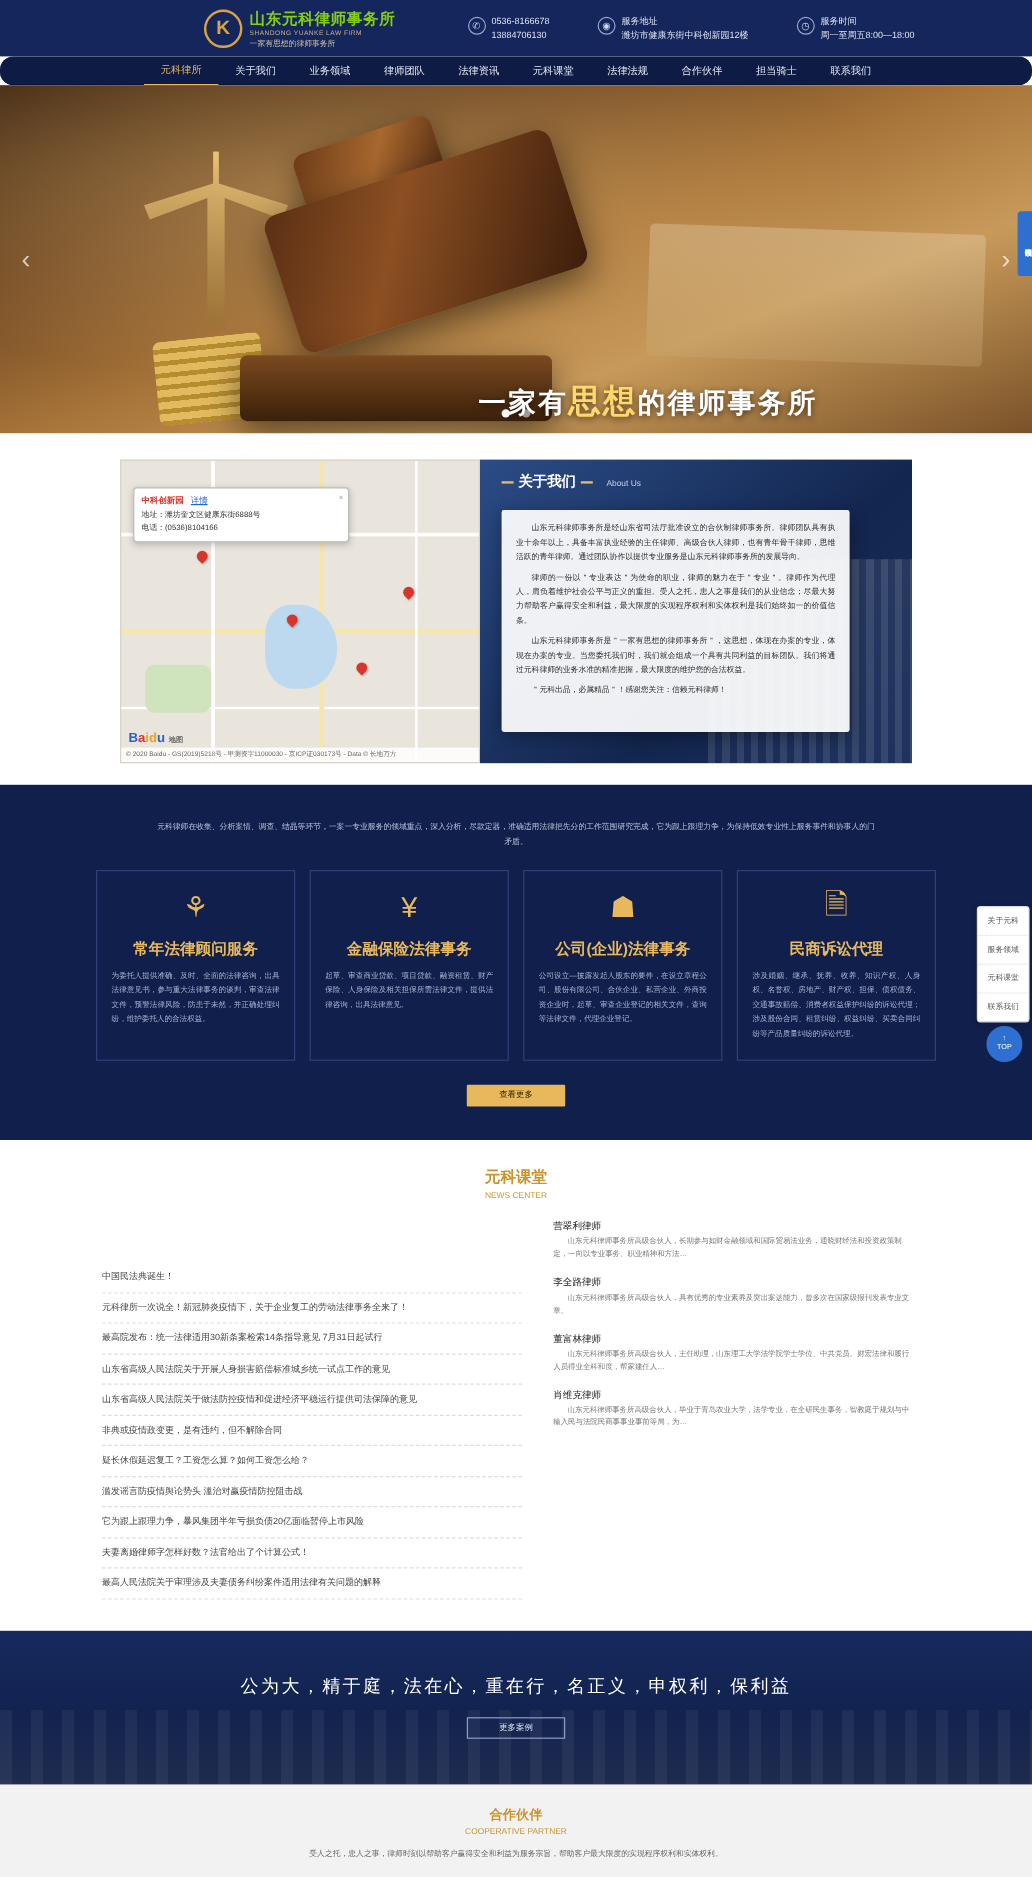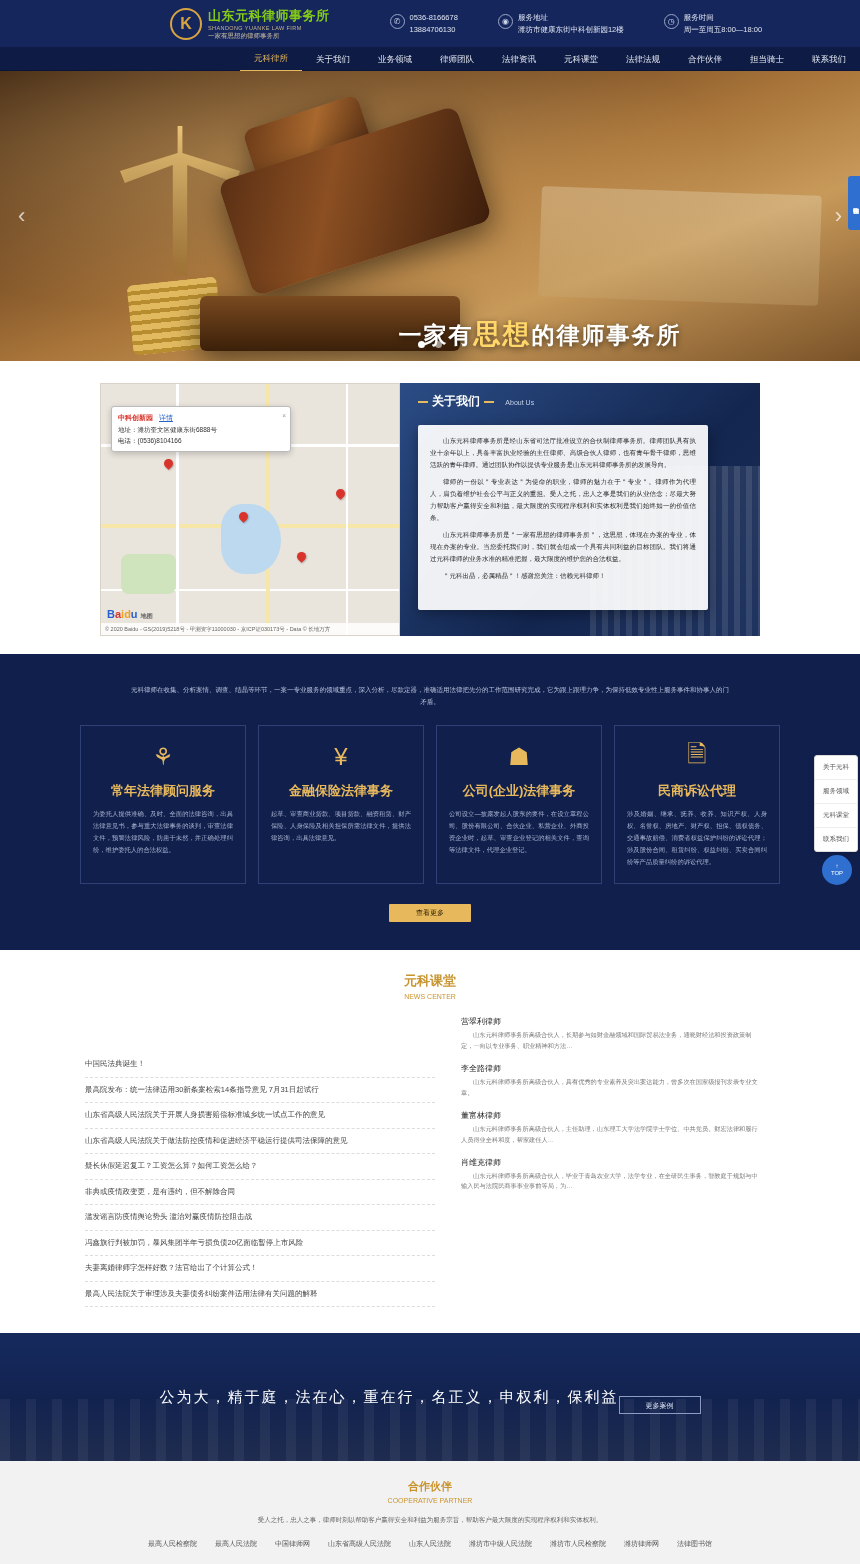--- a/index.html
+++ b/index.html
@@ -37,22 +37,23 @@
     width: 15px; height: 15px; border-radius: 50%;
     border: 1px solid #9aa6c7; margin-right: 5px; margin-top: 2px;
     display: flex; align-items: center; justify-content: center;
     font-size: 8px; color: #cdd6ea;
   }
   .ti-lines { font-size: 7.5px; line-height: 1.5; color: #dfe4f0; }
 
   
   .nav {
     height: 24px; background: #0d1b45;
-    display: flex; align-items: center; justify-content: flex-end;
+    display: flex; align-items: center; justify-content: center;
     border-bottom: 1px solid #0a1538;
+    border-radius: 11px;
   }
   .nav a {
     color: #e6e9f2; font-size: 8.5px; text-decoration: none;
     padding: 0 14px; line-height: 24px; display: inline-block;
   }
   .nav a.active { color: #e8b95c; border-bottom: 2px solid #e8b95c; }
 
   
   .hero {
     height: 290px; position: relative; overflow: hidden;
@@ -229,21 +230,21 @@
   }
   .news-right { width: 300px; }
   .lawyer { margin-bottom: 11px; }
   .lawyer .nm { font-size: 8px; color: #222; font-weight: normal; margin-bottom: 3px; }
   .lawyer .bio { font-size: 6.2px; color: #777; line-height: 1.75; text-indent: 12px; }
 
   
   .slogan {
     height: 128px; position: relative; overflow: hidden;
     background: linear-gradient(180deg,#162a5e,#0e1c42);
-    display: flex; flex-direction: row; align-items: center; justify-content: center;
+    display: flex; flex-direction: column; align-items: center; justify-content: center;
   }
   .slogan .sky {
     position: absolute; left: 0; right: 0; bottom: 0; height: 62px;
     background:
       repeating-linear-gradient(90deg, rgba(255,255,255,.05) 0 10px, transparent 10px 26px),
       linear-gradient(180deg, transparent, rgba(255,255,255,.07));
   }
   .slogan .txt { color: #fff; font-size: 15px; letter-spacing: 2px; position: relative; }
   .slogan .btn {
     margin-top: 16px; width: 82px; height: 18px; line-height: 18px; text-align: center;
@@ -431,27 +432,28 @@
     </div>
     <a href="#" class="more-btn">查看更多</a>
   </div>
 
   <div class="news">
     <div class="sec-title">元科课堂</div>
     <div class="sec-en">NEWS CENTER</div>
     <div class="news-inner">
       <ul class="news-list">
         <li>中国民法典诞生！</li>
+        <li>元科律所一次说全！新冠肺炎疫情下，关于企业复工的劳动法律事务全来了！</li>
         <li>最高院发布：统一法律适用30新条案检索14条指导意见 7月31日起试行</li>
         <li>山东省高级人民法院关于开展人身损害赔偿标准城乡统一试点工作的意见</li>
         <li>山东省高级人民法院关于做法防控疫情和促进经济平稳运行提供司法保障的意见</li>
+        <li>非典或疫情政变更，是有违约，但不解除合同</li>
         <li>疑长休假延迟复工？工资怎么算？如何工资怎么给？</li>
-        <li>非典或疫情政变更，是有违约，但不解除合同</li>
         <li>滥发谣言防疫情舆论势头 滥治对赢疫情防控阻击战</li>
-        <li>冯鑫旗行判被加罚，暴风集团半年亏损负债20亿面临暂停上市风险</li>
+        <li>它为跟上跟理力争，暴风集团半年亏损负债20亿面临暂停上市风险</li>
         <li>夫妻离婚律师字怎样好数？法官给出了个计算公式！</li>
         <li>最高人民法院关于审理涉及夫妻债务纠纷案件适用法律有关问题的解释</li>
       </ul>
       <div class="news-right">
         <div class="lawyer">
           <div class="nm">营翠利律师</div>
           <div class="bio">山东元科律师事务所高级合伙人，长期参与如财金融领域和国际贸易法业务，通晓财经法和投资政策制定，一向以专业事务、职业精神和方法…</div>
         </div>
         <div class="lawyer">
           <div class="nm">李全路律师</div>

